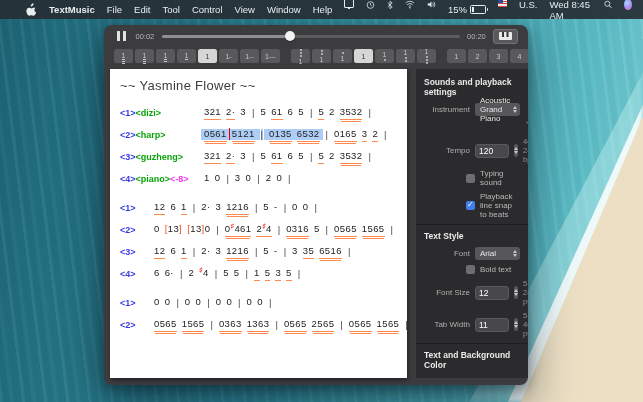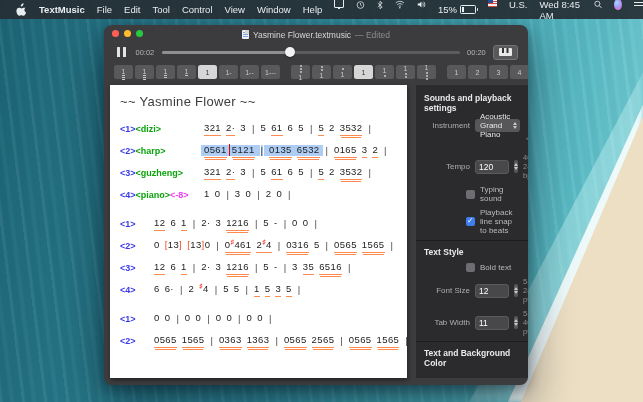--- a/index.html
+++ b/index.html
@@ -6,21 +6,21 @@
   body{width:643px;height:402px;overflow:hidden;font-family:"Liberation Sans",sans-serif;position:relative;background:#2e8294}
   
   .desktop{position:absolute;inset:0;overflow:hidden}
   .water{position:absolute;inset:0;background:linear-gradient(100deg,#1c6475 0%,#27798a 22%,#2f8b9c 45%,#43a5b2 68%,#5bbcc6 85%,#7fd2d8 100%)}
   .water::before{content:"";position:absolute;inset:0;opacity:.25;
     background:repeating-linear-gradient(83deg,rgba(255,255,255,.25) 0 2px,rgba(0,40,60,.18) 4px 9px,rgba(255,255,255,.12) 11px 13px,rgba(0,30,50,.1) 15px 22px)}
   .shallow{position:absolute;inset:0;background:rgba(190,240,240,.45);clip-path:polygon(100% 18%,73% 100%,83% 100%,100% 28%);filter:blur(4px)}
   .foam{position:absolute;inset:0;background:rgba(255,255,255,.85);clip-path:polygon(100% 26%,79% 100%,83% 100%,100% 30%);filter:blur(2.5px)}
   .sand{position:absolute;inset:0;background:linear-gradient(115deg,#bfa17d 0%,#d8c2a0 45%,#ecdfc4 80%);clip-path:polygon(100% 29%,81% 100%,100% 100%)}
   
-  .menubar{position:absolute;top:0;left:0;right:0;height:19px;background:rgba(38,46,52,.92);display:flex;align-items:center;padding:0 16px;gap:12px;color:#e8edf0;font-size:9.5px;z-index:5}
+  .menubar{position:absolute;top:0;left:0;right:0;height:19px;background:rgba(38,46,52,.92);display:flex;align-items:center;padding:0 26px;gap:12px;color:#e8edf0;font-size:9.5px;z-index:5}
   .menubar .apple{display:flex;align-items:center}
   .mb-app{font-weight:700}
   .mb-items{display:flex;gap:12px}
   .mb-item{cursor:default}
   .mb-status{margin-left:auto;display:flex;gap:12px}
   .mb-status svg{display:block}
   .mono{width:11px;height:7px;border:1px solid #e8edf0;border-radius:1px;position:relative}
   .mono::after{content:"";position:absolute;left:3px;right:3px;bottom:-2px;height:1px;background:#e8edf0}
   .batt-wrap{display:flex;align-items:center;gap:3px}
   .batt{width:14px;height:7px;border:1px solid #e8edf0;border-radius:1.5px;position:relative}
@@ -163,32 +163,20 @@
       <span class="siri"></span>
       <span class="list-icn">
           <i></i>
           <i></i>
           <i></i>
         </span>
     </span>
   </div>
 
   <div class="window">
-    <div class="titlebar">
-      <span class="lights">
-        <i class="tl-close"></i>
-        <i class="tl-min"></i>
-        <i class="tl-zoom"></i>
-      </span>
-      <span class="wtitle">
-        <span class="doc-icn"></span>
-        <span>Yasmine Flower.textmusic</span>
-        <span class="suffix">— Edited</span>
-      </span>
-    </div>
 
     <div class="playbar">
       <span class="pausebtn">
           <i></i>
           <i></i>
         </span>
       <span class="ptime">00:02</span>
       <span class="slider">
         <span class="fill" id="sl-fill" style="width: 43%;"></span>
         <span class="thumb" id="sl-thumb" style="left: 43%;"></span>
@@ -533,20 +521,30 @@
           <span class="cb"></span>
           <span>Typing sound</span>
         </div>
         <div class="sb-row indent">
           <span class="cb checked"></span>
           <span>Playback line snap to beats</span>
         </div>
 
         <div class="sb-div"></div>
         <div class="sb-h">Text Style</div>
+        <div class="sb-row">
+          <span class="sb-lab">Font</span>
+          <span class="dd">
+              <span>Arial</span>
+              <span class="ud">
+                <i class="up"></i>
+                <i class="dn"></i>
+              </span>
+            </span>
+        </div>
         <div class="sb-row indent">
           <span class="cb"></span>
           <span>Bold text</span>
         </div>
         <div class="sb-row">
           <span class="sb-lab">Font Size</span>
           <input class="numfield" value="12" style="">
           <span class="stepper">
               <i class="up"></i>
               <i class="dn"></i>

